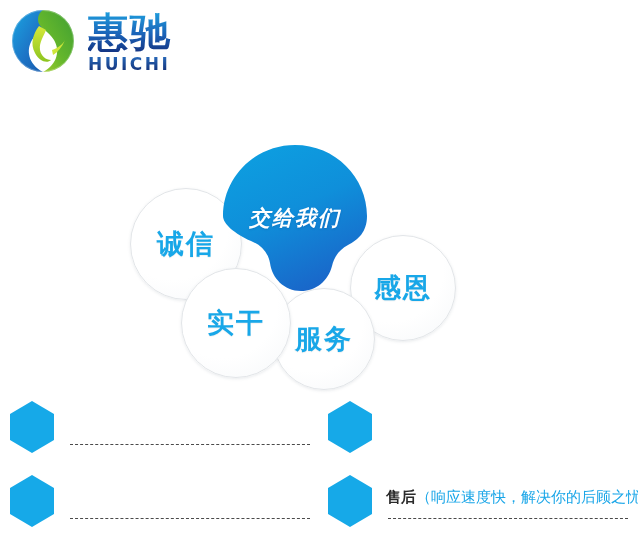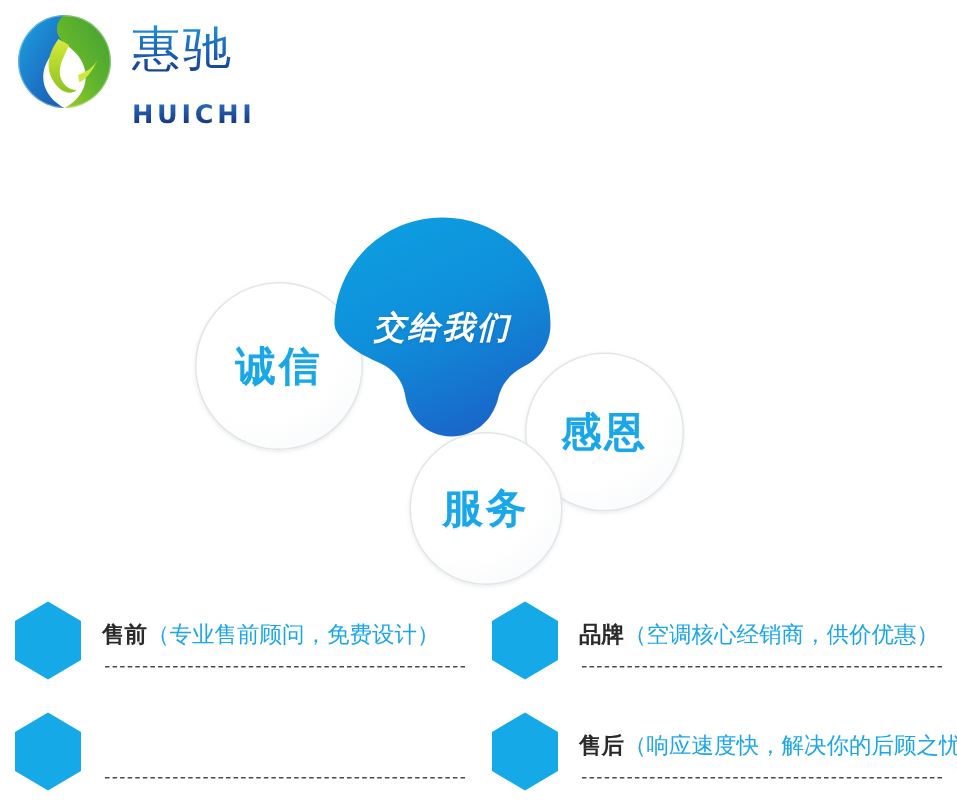--- a/index.html
+++ b/index.html
@@ -33,38 +33,38 @@
   }
   #logo-text-block {
     position: absolute;
     left: 84px;
     top: 8px;
     width: 120px;
     height: 64px;
   }
   #logo-cn {
     font-family: "DejaVu Sans", "Liberation Sans", sans-serif;
-    font-size: 32px;
-    font-weight: normal;
+    font-size: 40px;
+    font-weight: bold;
     letter-spacing: 2px;
     line-height: 44px;
     background: linear-gradient(180deg, #1ea2e0 0%, #1b63b8 55%, #13307e 100%);
     -webkit-background-clip: text;
     background-clip: text;
     color: transparent;
     -webkit-text-fill-color: transparent;
     white-space: nowrap;
   }
   #logo-en {
     font-family: "DejaVu Sans", "Liberation Sans", sans-serif;
     font-size: 17px;
     font-weight: bold;
     letter-spacing: 2.5px;
     line-height: 19px;
-    margin-top: 14px;
+    margin-top: 1px;
     background: linear-gradient(180deg, #2a6fc0 0%, #10276d 100%);
     -webkit-background-clip: text;
     background-clip: text;
     color: transparent;
     -webkit-text-fill-color: transparent;
     white-space: nowrap;
   }
 
   
   #diagram {
@@ -232,20 +232,23 @@
     <div id="logo-en">HUICHI</div>
   </div>
 </div>
 
 <div id="diagram">
 
   <div class="sat-circle" id="sat-chengxin">
     <span class="sat-label">诚信</span>
   </div>
 
+  <div class="sat-circle" id="sat-shigan">
+    <span class="sat-label">实干</span>
+  </div>
 
   <div class="sat-circle" id="sat-fuwu">
     <span class="sat-label">服务</span>
   </div>
 
   <div class="sat-circle" id="sat-ganen">
     <span class="sat-label">感恩</span>
   </div>
 
   <div id="center-blob">
@@ -276,39 +279,30 @@
 
 <div id="features">
 
   <div class="feature-item feat-r0 feat-c0">
     <div class="hexagon">
       <svg viewBox="0 0 48 54" xmlns="http://www.w3.org/2000/svg">
         <polygon points="24,1 46,14 46,40 24,53 2,40 2,14" fill="#16a9e8"></polygon>
       </svg>
     </div>
     <div class="feat-body">
-      <div class="feat-textline">
-        <span class="feat-title">售前</span><span class="feat-desc">（专业售前顾问，免费设计）</span>
-      </div>
       <div class="feat-rule"></div>
     </div>
   </div>
 
   <div class="feature-item feat-r0 feat-c1">
     <div class="hexagon">
       <svg viewBox="0 0 48 54" xmlns="http://www.w3.org/2000/svg">
         <polygon points="24,1 46,14 46,40 24,53 2,40 2,14" fill="#16a9e8"></polygon>
       </svg>
     </div>
-    <div class="feat-body">
-      <div class="feat-textline">
-        <span class="feat-title">品牌</span><span class="feat-desc">（空调核心经销商，供价优惠）</span>
-      </div>
-      <div class="feat-rule"></div>
-    </div>
   </div>
 
   <div class="feature-item feat-r1 feat-c0">
     <div class="hexagon">
       <svg viewBox="0 0 48 54" xmlns="http://www.w3.org/2000/svg">
         <polygon points="24,1 46,14 46,40 24,53 2,40 2,14" fill="#16a9e8"></polygon>
       </svg>
     </div>
     <div class="feat-body">
       <div class="feat-rule"></div>

